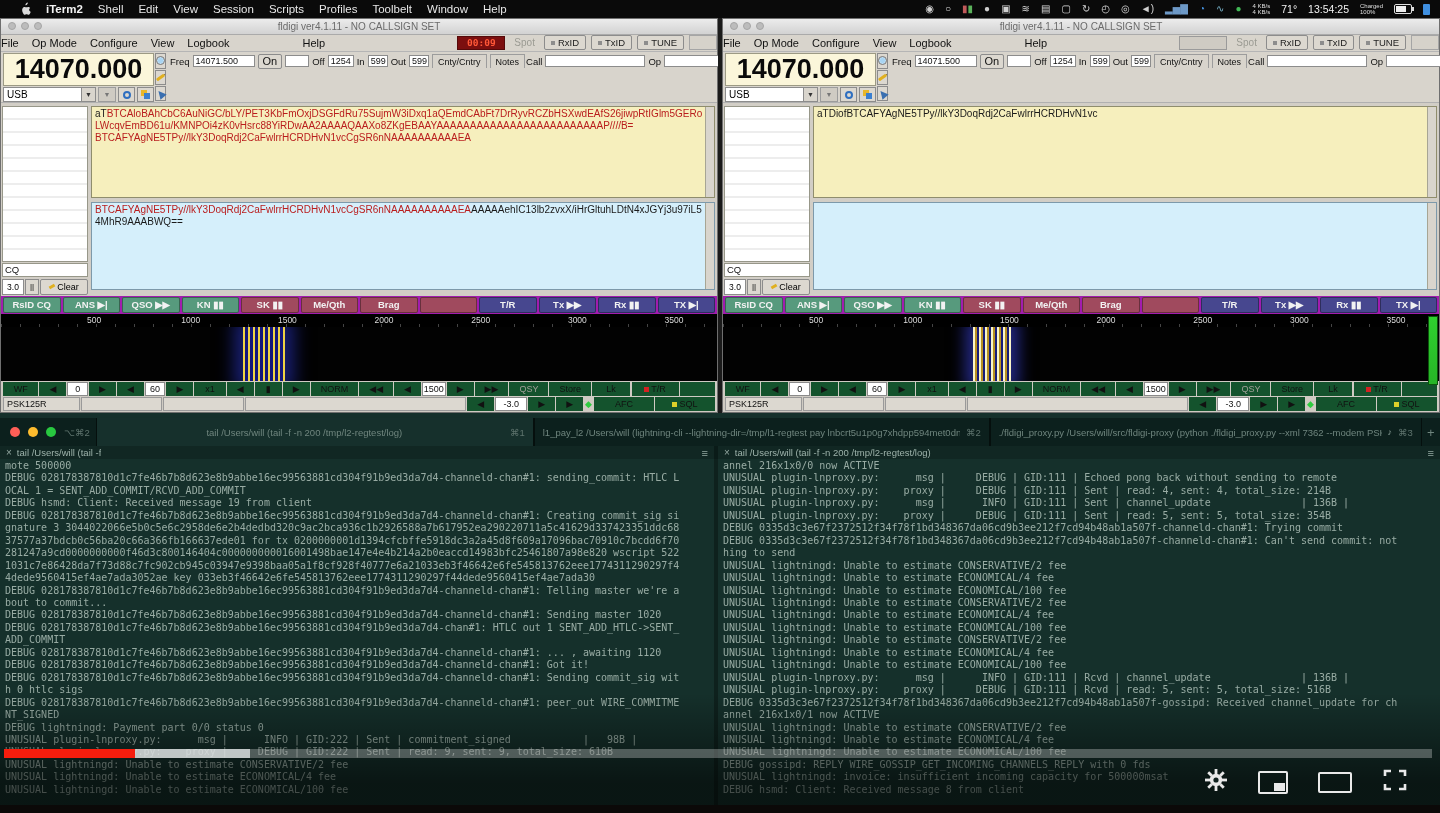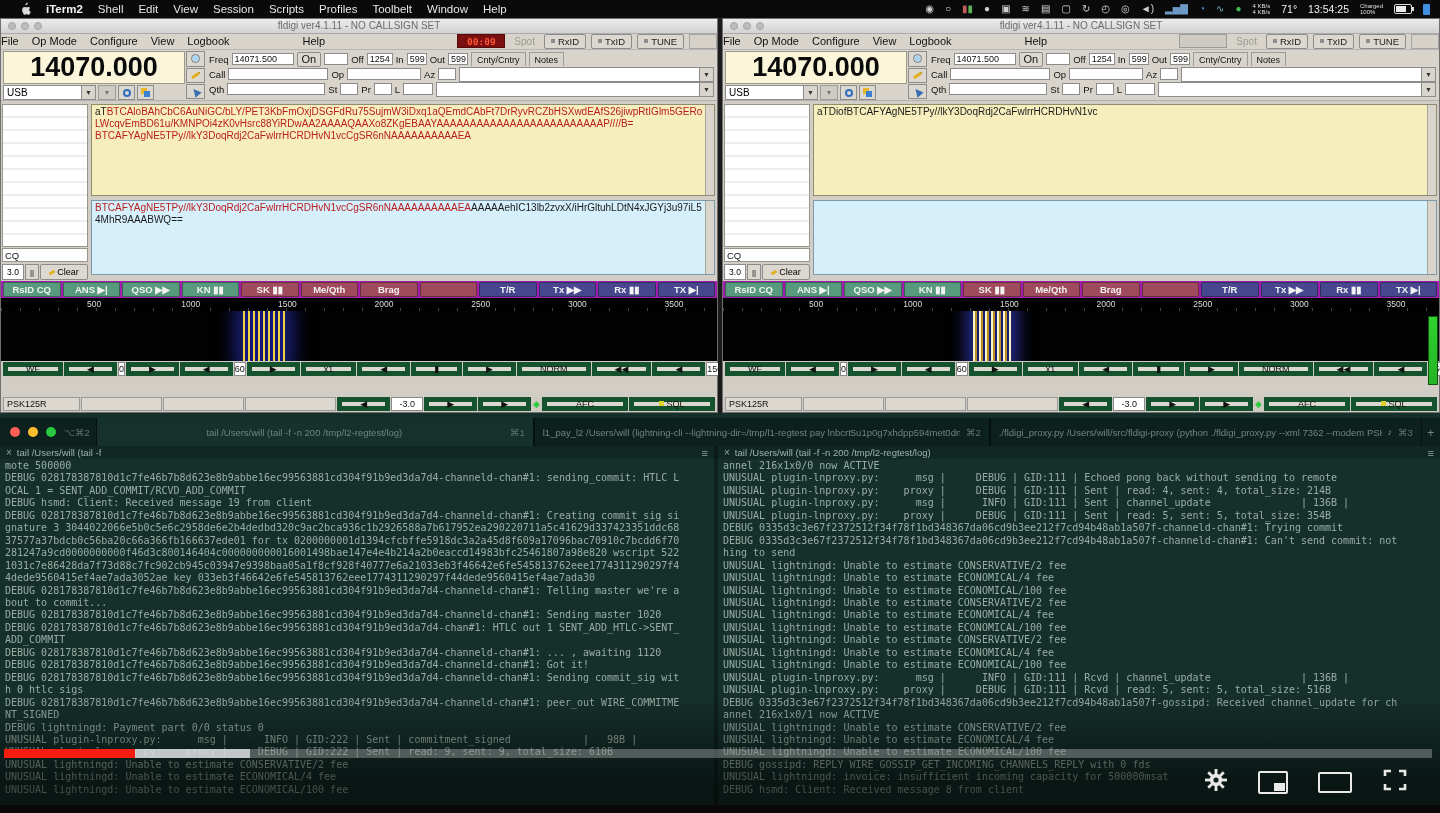--- a/index.html
+++ b/index.html
@@ -57,21 +57,21 @@
     align-items:center;justify-content:center;}
   .ringB{width:8px;height:8px;border:2px solid #2f6fc0;border-radius:50%;box-sizing:border-box;}
   .twosq{position:relative;width:9px;height:9px;}
   .twosq::before{content:"";position:absolute;left:0;top:0;width:6px;height:6px;background:#e8b72a;}
   .twosq::after{content:"";position:absolute;right:0;bottom:0;width:6px;height:6px;background:#3a7fd0;}
   .iconcol{width:19px;display:flex;flex-direction:column;gap:1px;padding:1px 1px;}
   .ic{flex:1;background:#dcd8d0;border:1px solid #8c8c8c;display:flex;align-items:center;justify-content:center;}
   .globe{width:9px;height:9px;border:1.5px solid #777;border-radius:50%;background:radial-gradient(#a8d4f2 40%,#e8f2fa);box-sizing:border-box;}
   .brush{width:9px;height:3px;background:#e0b020;transform:rotate(-35deg);border-radius:1px;box-shadow:2px 0 0 -1px #8a6a10;}
   .ptr{width:0;height:0;border-left:4px solid transparent;border-right:4px solid transparent;border-bottom:8px solid #3a6fb0;transform:rotate(-40deg);}
-  .fields{flex:1;display:flex;flex-direction:column;gap:1px;padding:2px 3px 1px 3px;}
+  .fields{flex:1;display:flex;flex-direction:row;gap:1px;padding:2px 3px 1px 3px;}
   .f-row{display:flex;align-items:center;height:14px;gap:3px;font-size:9.5px;color:#111;}
   .lbl{white-space:nowrap;}
   .inp{background:#fff;border:1px solid #8c8c8c;height:12px;box-sizing:border-box;font-size:9px;
     display:flex;align-items:center;padding-left:2px;}
   .onbtn{height:13px;padding:0 4px;background:#dcd8d0;border:1px solid #8c8c8c;border-radius:2px;font-size:11px;
     display:flex;align-items:center;}
   .tabbtn{height:13px;padding:0 5px;background:#d8d4cc;border:1px solid #9c9c9c;border-bottom:none;font-size:9px;
     display:flex;align-items:center;}
   .combo{flex:1;background:#fff;border:1px solid #8c8c8c;height:13px;position:relative;}
   .combo .dd{position:absolute;right:0;top:0;bottom:0;width:13px;background:#d9d5cd;border-left:1px solid #8c8c8c;
@@ -114,28 +114,28 @@
   .wf{height:55px;background:#020202;position:relative;overflow:hidden;}
   .sig{position:absolute;top:0;bottom:0;
     background:repeating-linear-gradient(90deg,rgba(252,222,70,.95) 0 2px,rgba(28,32,190,.65) 2px 5px);
     box-shadow:0 0 16px 9px rgba(45,60,225,.5);}
   .sig.bright{background:repeating-linear-gradient(90deg,rgba(255,250,205,.98) 0 2px,rgba(230,180,40,.8) 2px 4px,rgba(40,45,200,.6) 4px 6px);
     box-shadow:0 0 14px 8px rgba(60,70,230,.55);}
   .meter{position:absolute;right:1px;top:297px;width:10px;height:69px;background:linear-gradient(#2fd12f,#27b427);
     border:1px solid #0c570c;box-sizing:border-box;}
 
   .wf-ctrl{height:16px;display:flex;gap:1px;padding:1px 2px;background:#cfcbc3;font-size:9px;box-sizing:border-box;}
-  .wbtn{background:#dcd8d0;border:5px solid #14532d;display:flex;align-items:center;justify-content:center;
-    padding:0 18px;color:#111;white-space:nowrap;}
+  .wbtn{background:#dcd8d0;border:7px solid #14532d;display:flex;align-items:center;justify-content:center;
+    padding:0 3px;color:#111;white-space:nowrap;}
   .wval{background:#fff;border:1px solid #8a8a8a;display:flex;align-items:center;justify-content:center;color:#111;}
   .dim{color:#a0a098;}
   .redsq{width:5px;height:5px;background:#d42222;display:inline-block;margin-right:2px;}
   .ylwsq{width:5px;height:5px;background:#ddd02a;display:inline-block;margin-right:2px;}
   .grdiamond{color:#2ecc40;font-size:9px;display:flex;align-items:center;padding:0 1px;}
-  .fw-status{height:15px;display:flex;gap:1px;padding:0 2px 1px 2px;font-size:9px;box-sizing:border-box;background:#cfcbc3;margin-top:20px;}
+  .fw-status{height:15px;display:flex;gap:1px;padding:0 2px 1px 2px;font-size:9px;box-sizing:border-box;background:#cfcbc3;}
   .sunk{background:#dcd8d0;border:1px solid #9a9a9a;display:flex;align-items:center;padding-left:3px;color:#111;}
 
   
   .term{position:absolute;left:0;top:413px;width:1440px;height:400px;background:#15302b;}
   .t-tabbar{position:absolute;left:0;top:5px;width:1440px;height:28px;background:#0c201d;display:flex;
     align-items:center;border-bottom:1px solid #06120f;}
   .tl{display:flex;gap:8px;padding:0 8px 0 10px;}
   .tl span{width:10px;height:10px;border-radius:50%;}
   .tl-r{background:#ff5f57;} .tl-y{background:#febc2e;} .tl-g{background:#28c840;}
   .corner-k{color:#5f746e;font-size:9.5px;margin-right:6px;white-space:nowrap;}

